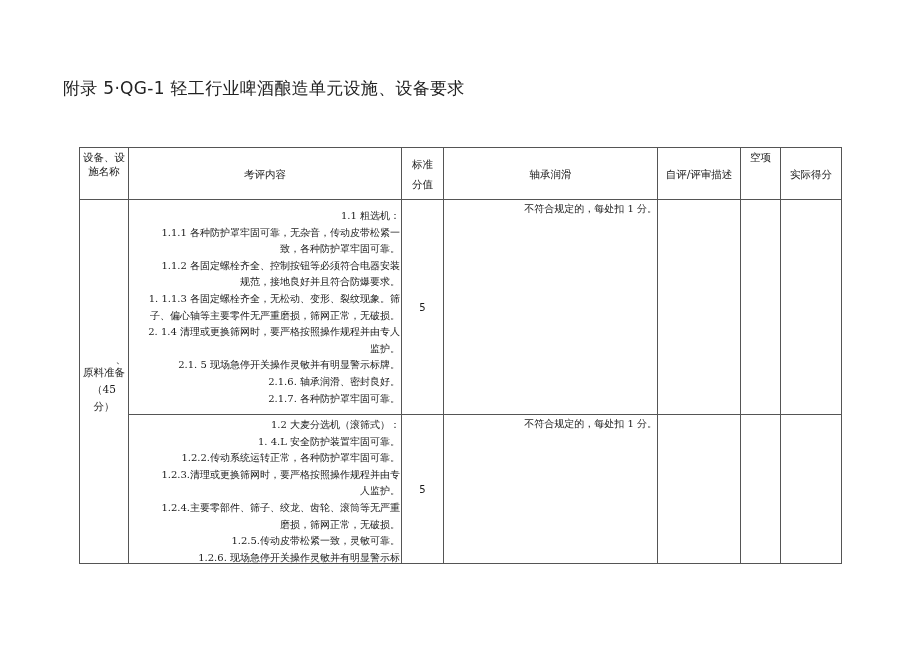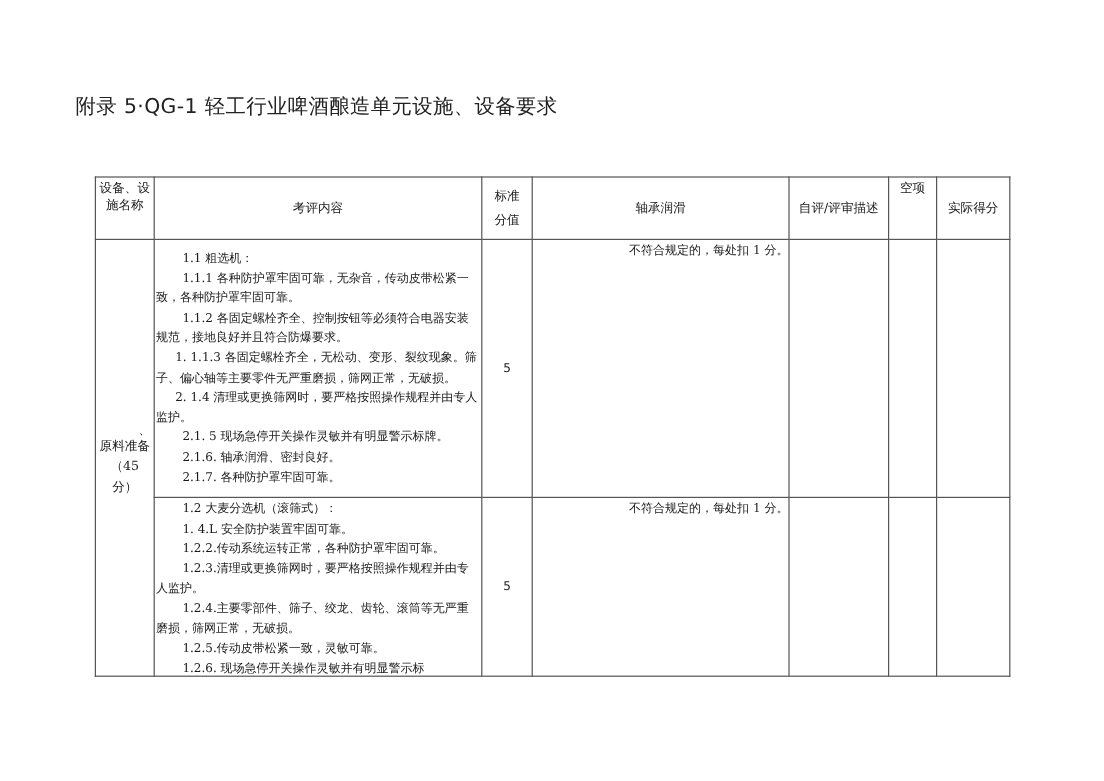--- a/index.html
+++ b/index.html
@@ -1,21 +1,21 @@
 <!DOCTYPE html>
 <html><head>
 <meta charset="utf-8">
 <style>
   html, body { margin:0; padding:0; background:#ffffff; }
   body { width:920px; height:651px; position:relative; overflow:hidden;
          font-family:"DejaVu Serif","Liberation Serif",serif; color:#1a1a1a; }
   .title { position:absolute; left:63px; top:77px; font-size:17px;
            font-family:"DejaVu Sans","Liberation Sans",sans-serif; letter-spacing:0.3px; color:#222; }
   table { position:absolute; left:79px; top:123px; border-collapse:collapse; table-layout:fixed;margin-top:24px; }
-  td { border:1px solid #555; padding:0; vertical-align:middle; font-size:10px; }
+  td { border:1px solid #555; padding:0; vertical-align:middle; font-size:10px;text-align:right; }
   .hdr td { height:49px; text-align:center; font-family:"DejaVu Sans","Liberation Sans",sans-serif; font-size:10.5px; line-height:20px; }
   .hdr td.top { vertical-align:top; line-height:14px; padding-top:2px; }
   .name-cell { text-align:center; font-size:10.5px; line-height:17px; vertical-align:bottom; padding-bottom:148px; }
   .content { vertical-align:top; font-size:10px; line-height:16.6px; padding:2px 1px 0 1px; overflow:hidden; }
   .content p { margin:0; }
   .content p.i { text-indent:22px; }
   .score { text-align:center; font-family:"DejaVu Sans","Liberation Sans",sans-serif; font-size:10px; }
   .method { vertical-align:top; text-align:right; font-size:10px; padding-top:2px; }
   .clip { height:146px; overflow:hidden; }
 </style>

